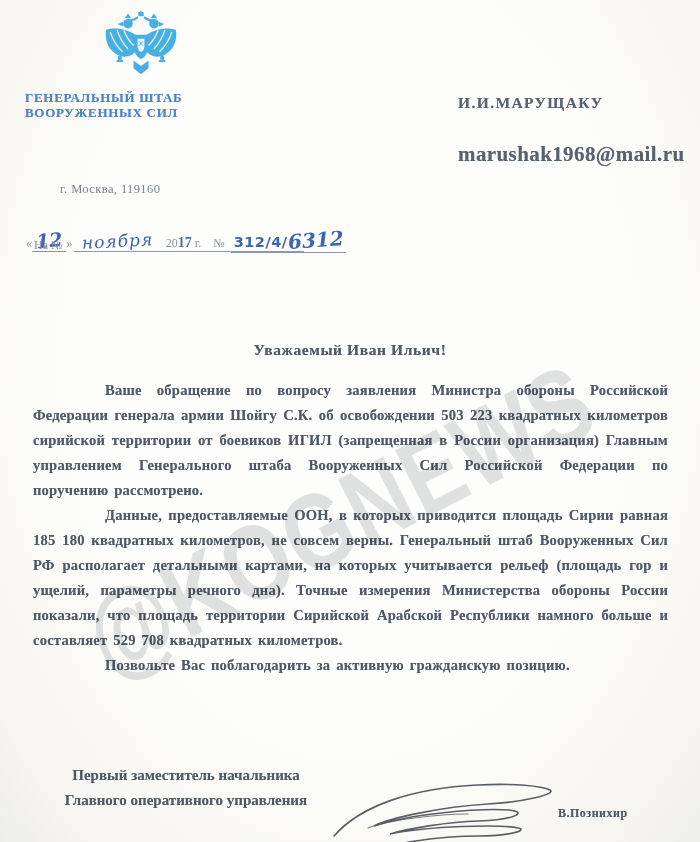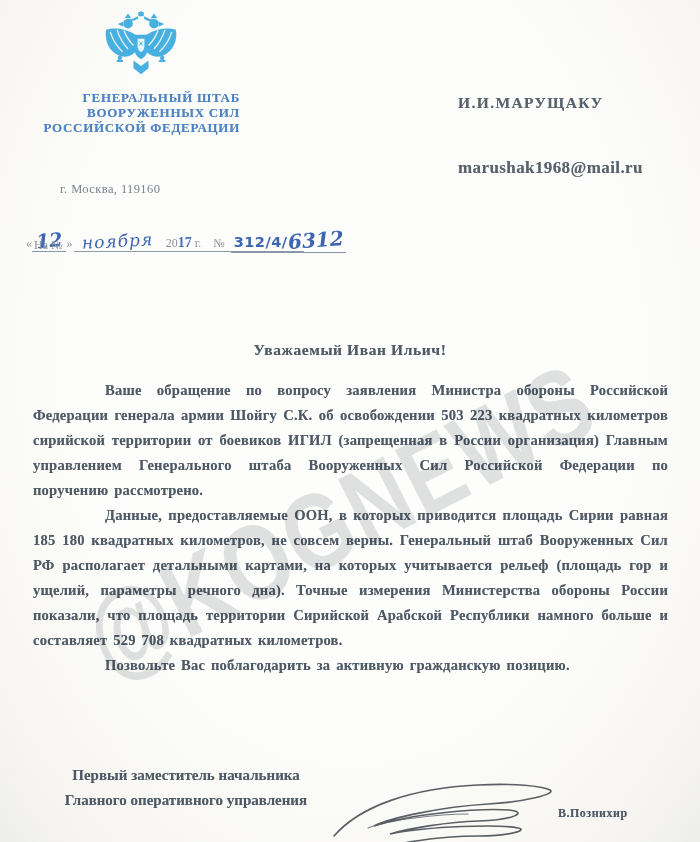--- a/index.html
+++ b/index.html
@@ -11,37 +11,37 @@
   }
   .page{
     position:relative;width:700px;height:842px;
     background:radial-gradient(ellipse at 50% 42%, #fdfdfb 55%, #f6f5f1 88%, #ededea 100%);
     overflow:hidden;
   }
   
   .emblem{position:absolute;left:100px;top:10px;width:82px;height:78px;}
   .org-block{
     position:absolute;left:25px;top:90px;width:215px;
-    text-align:right;
+    text-align:left;
     color:#4e84c2;font-weight:bold;font-size:13px;line-height:15px;
     letter-spacing:.7px;
     text-shadow:0 0 .6px rgba(78,132,194,.55);
     font-family:Liberation Serif, serif;
   }
   .city-line{
     position:absolute;left:60px;top:182px;width:205px;text-align:left;
     color:#79828e;font-size:12.5px;letter-spacing:.4px;
   }
   
   .addressee{
     position:absolute;left:458px;top:94px;width:214px;
     color:#59636e;font-weight:bold;
   }
   .addressee .name{font-size:15.5px;letter-spacing:1.4px;text-shadow:0 0 .5px rgba(89,99,110,.5);}
-  .addressee .email{margin-top:46px;font-size:17px;letter-spacing:.4px;text-shadow:0 0 .5px rgba(89,99,110,.5);}
+  .addressee .email{margin-top:30px;font-size:21px;letter-spacing:.4px;text-shadow:0 0 .5px rgba(89,99,110,.5);}
   
   .date-line{
     position:absolute;left:26px;top:200px;display:flex;align-items:baseline;
     font-size:12px;color:#8a929c;white-space:nowrap;
   }
   .hand{color:#3c66b2;font-style:italic;font-family:"DejaVu Serif",serif;}
   .u{border-bottom:1px solid #8795ad;}
   .day-box{display:inline-block;padding:0 4px;transform:rotate(-5deg);font-size:19px;font-weight:bold;}
   .month-box{display:inline-block;padding:0 6px;transform:rotate(-3deg);font-size:17px;letter-spacing:1px;}
   .yr-hand{font-size:14px;font-weight:bold;color:#4a6fb4;}
@@ -125,21 +125,20 @@
         <path d="M85 28 Q80 41 71 50"></path>
       </g>
       <path d="M55 40 h10 v11 c0 4.5 -2.5 7 -5 8.5 c-2.5 -1.5 -5 -4 -5 -8.5 z" fill="#eaf6fc"></path>
       <path d="M57.5 44 l5 6 M62.5 44 l-5 6" stroke="#47b0e0" stroke-width="1.4"></path>
     </svg>
   </div>
 
   <div class="org-block">
     <div>ГЕНЕРАЛЬНЫЙ ШТАБ</div>
     <div>ВООРУЖЕННЫХ СИЛ</div>
-    <div>РОССИЙСКОЙ ФЕДЕРАЦИИ</div>
   </div>
 
   <div class="city-line">г. Москва, 119160</div>
 
   <div class="addressee">
     <div class="name">И.И.МАРУЩАКУ</div>
     <div class="email">marushak1968@mail.ru</div>
   </div>
 
   <div class="date-line">

